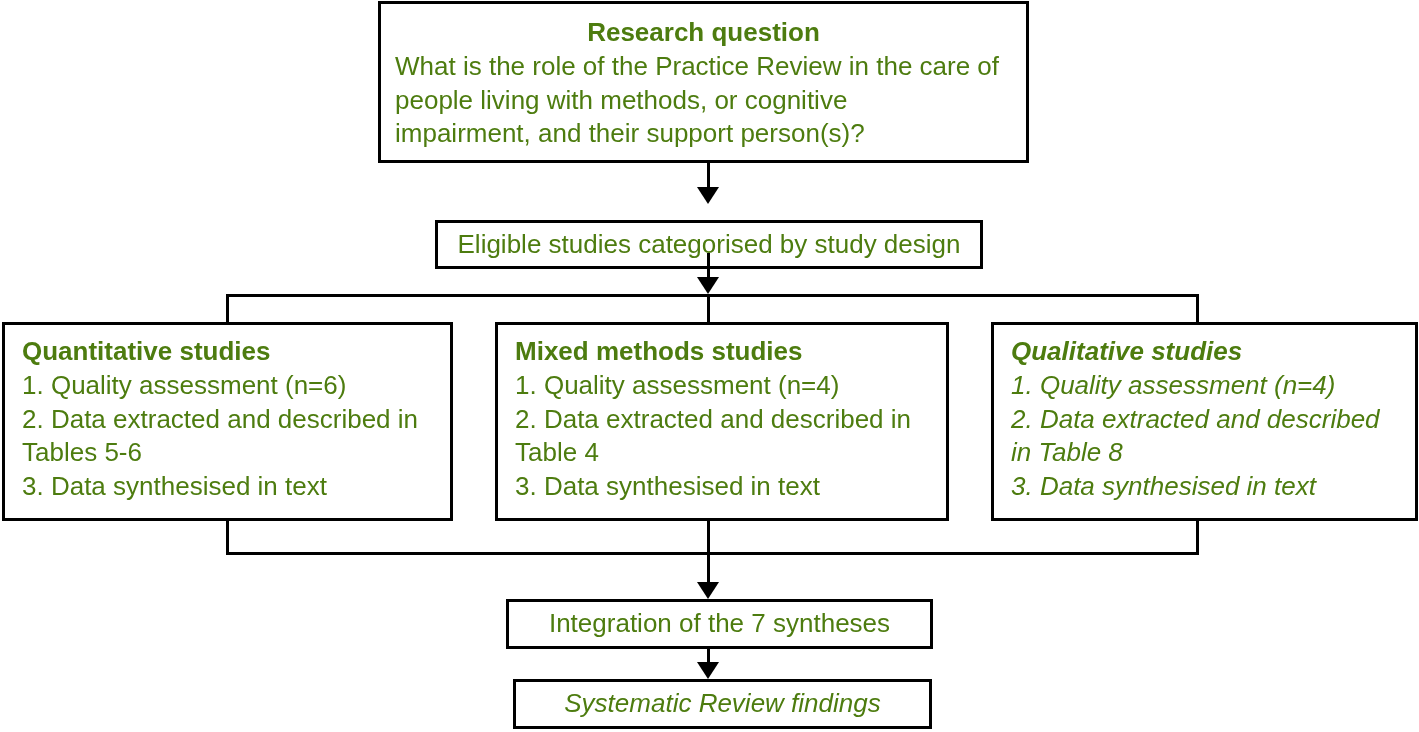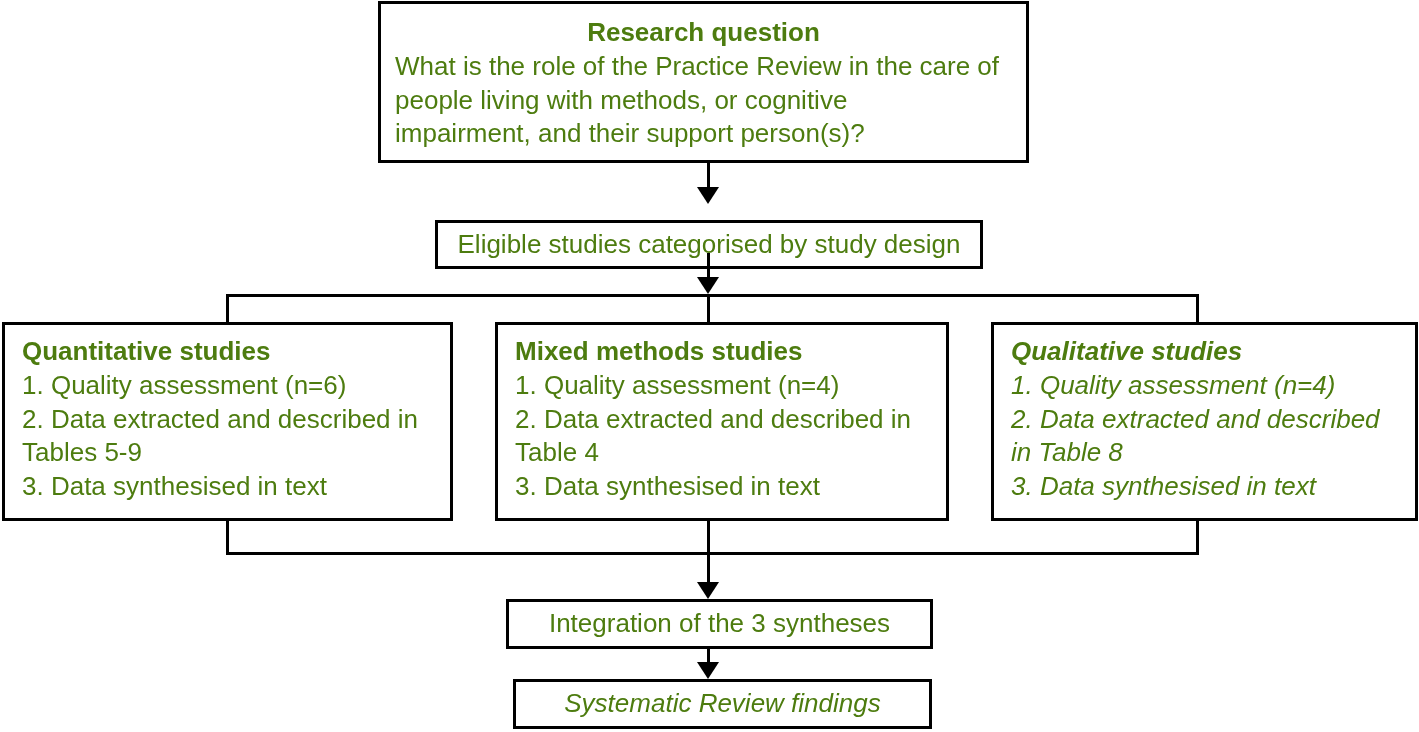--- a/index.html
+++ b/index.html
@@ -136,21 +136,21 @@
 
   <div class="hline" style="left:226px; top:294px; width:973px;"></div>
   <div class="vline" style="left:226px; top:294px; height:30px;"></div>
   <div class="vline" style="left:1196px; top:294px; height:30px;"></div>
   <div class="vline" style="left:707px; top:294px; height:30px;"></div>
 
   <div class="node cat" id="node-quantitative">
     <span class="title">Quantitative studies</span>
     <span class="line">1. Quality assessment (n=6)</span>
     <span class="line">2. Data extracted and described in</span>
-    <span class="line">Tables 5-9</span>
+    <span class="line">Tables 5-6</span>
     <span class="line">3. Data synthesised in text</span>
   </div>
 
   <div class="node cat" id="node-mixed">
     <span class="title">Mixed methods studies</span>
     <span class="line">1. Quality assessment (n=4)</span>
     <span class="line">2. Data extracted and described in</span>
     <span class="line">Table 4</span>
     <span class="line">3. Data synthesised in text</span>
   </div>
@@ -164,21 +164,21 @@
   </div>
 
   <div class="vline" style="left:226px; top:518px; height:37px;"></div>
   <div class="vline" style="left:1196px; top:518px; height:37px;"></div>
   <div class="hline" style="left:226px; top:552px; width:973px;"></div>
 
   <div class="vline" style="left:707px; top:518px; height:66px;"></div>
   <div class="arrowhead" style="left:697px; top:582px;"></div>
 
   <div class="node" id="node-integration">
-    <span>Integration of the 3 syntheses</span>
+    <span>Integration of the 7 syntheses</span>
   </div>
 
   <div class="vline" style="left:707px; top:649px; height:16px;"></div>
   <div class="arrowhead" style="left:697px; top:662px;"></div>
 
   <div class="node" id="node-findings">
     <span>Systematic Review findings</span>
   </div>
 
 </div>

